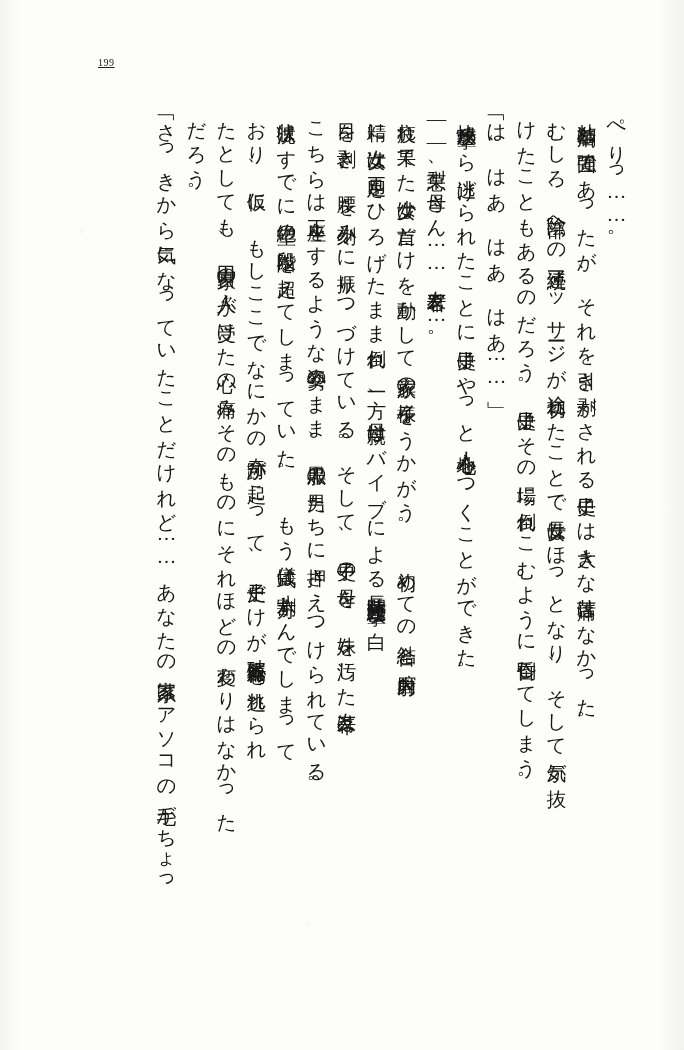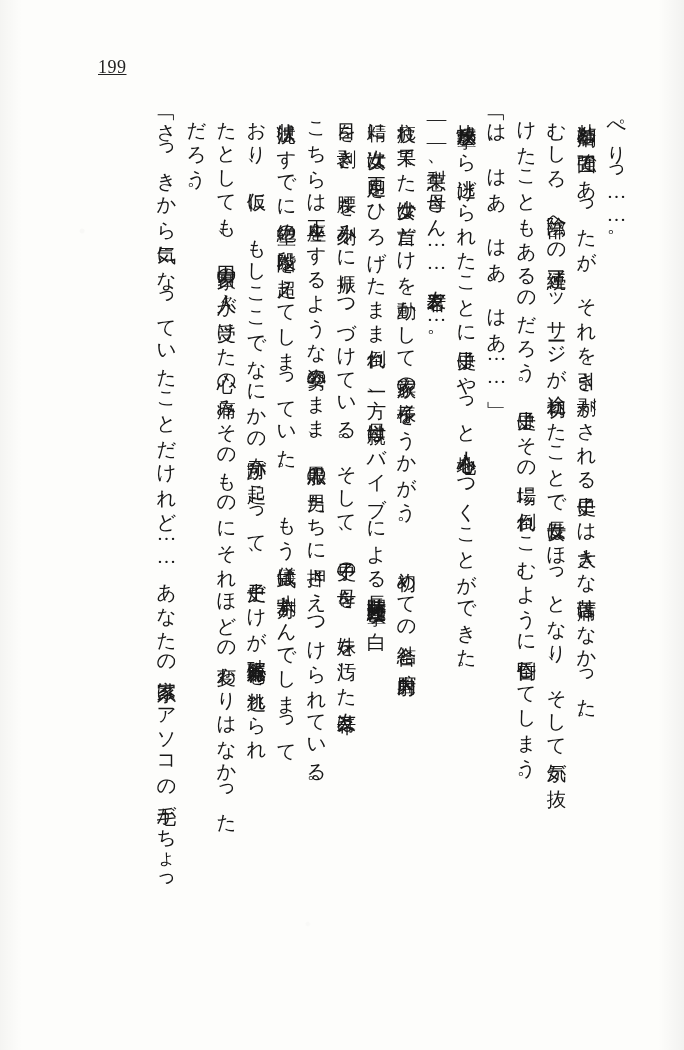--- a/index.html
+++ b/index.html
@@ -30,21 +30,21 @@
       radial-gradient(circle at 78% 64%, rgba(0,0,0,0.016) 0 2px, transparent 3px),
       radial-gradient(circle at 45% 88%, rgba(0,0,0,0.015) 0 1.5px, transparent 3px),
       radial-gradient(circle at 88% 12%, rgba(0,0,0,0.012) 0 1.5px, transparent 3px);
     pointer-events: none;
   }
   .page-number {
     position: absolute;
     top: 57px;
     left: 98px;
     font-family: "Liberation Serif", "DejaVu Serif", serif;
-    font-size: 18px;
+    font-size: 10px;
     letter-spacing: 0.5px;
     color: #222;
     text-decoration: underline;
   }
   
   .text-block {
     position: absolute;
     top: 108px;
     left: 60px;
     width: 566px;

